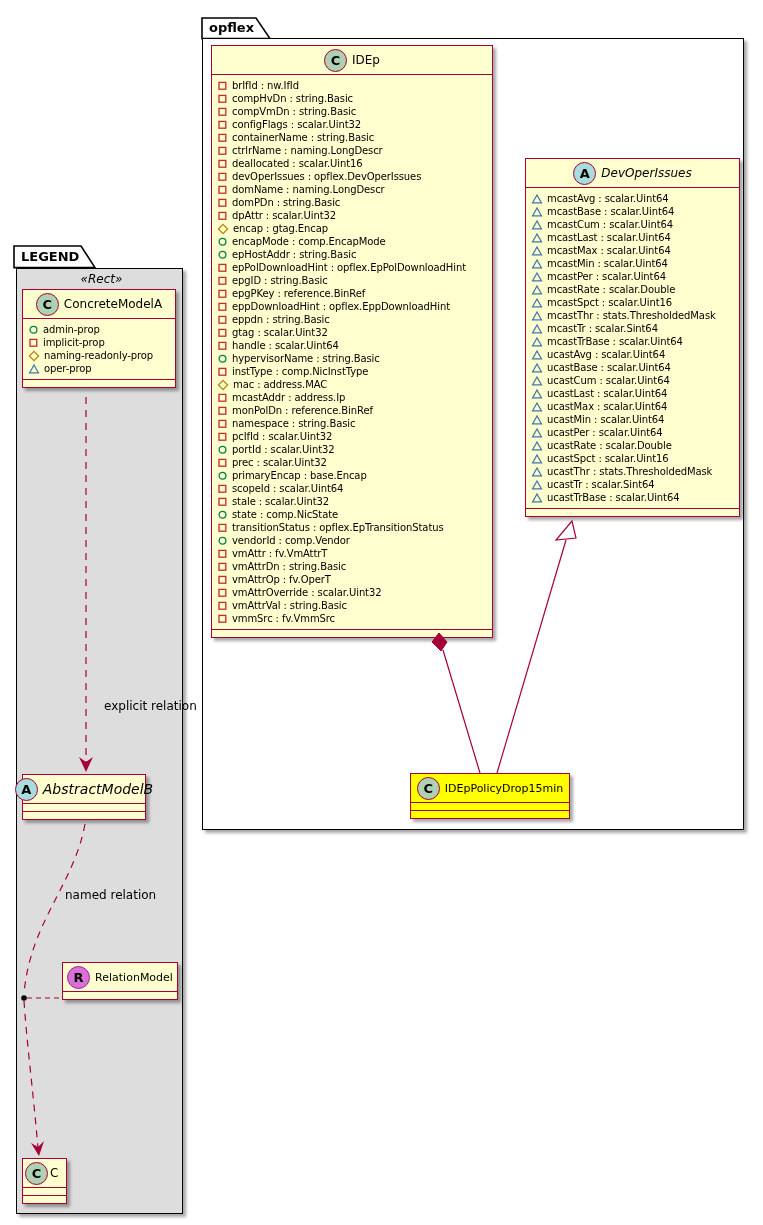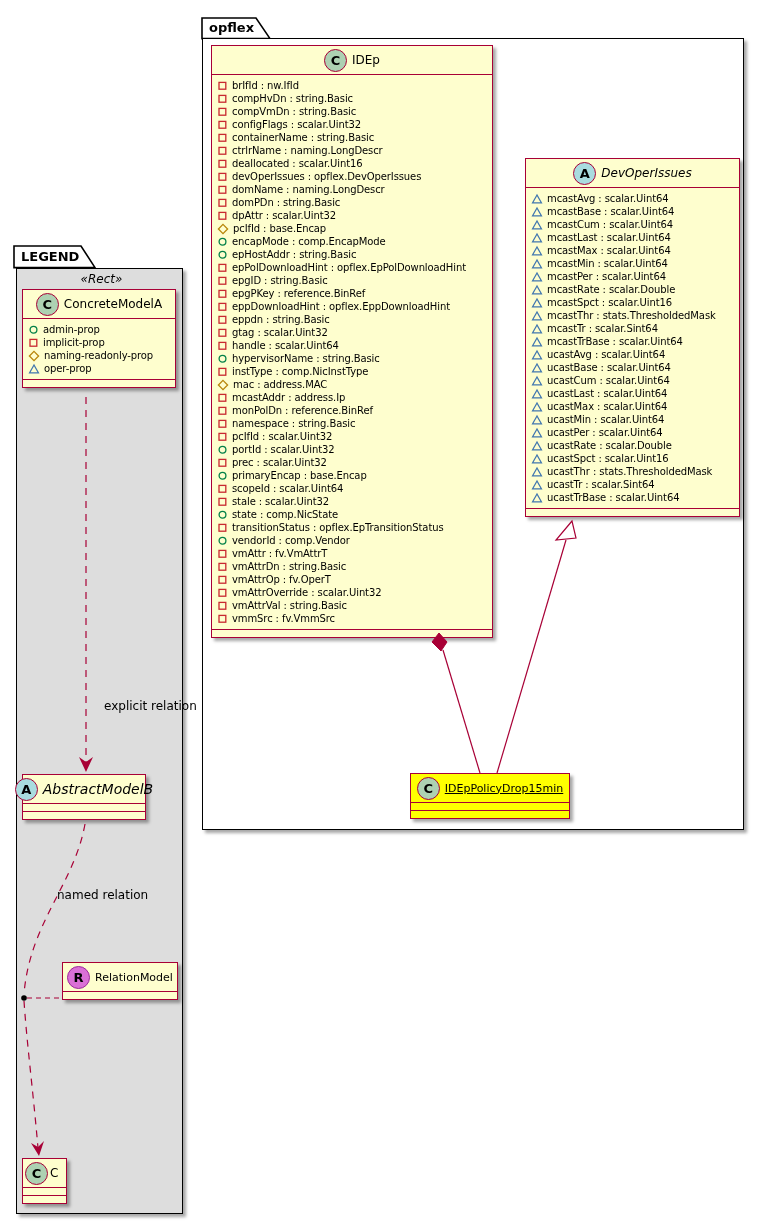--- a/index.html
+++ b/index.html
@@ -82,21 +82,21 @@
       <polygon class="diamond-filled" points="439,633 447,642 441,651 432,642"></polygon>
     </g>
 
     <g>
       <path class="edge" d="M566,540 L497,773"></path>
       <polygon class="tri-hollow" points="572,521 556,540 576,538"></polygon>
     </g>
   </svg>
 
   <div class="rel-label" style="left:104px;top:699px;">explicit relation</div>
-  <div class="rel-label" style="left:57px;top:888px;">named relation</div>
+  <div class="rel-label" style="left:65px;top:888px;">named relation</div>
 
   <div class="uml-class" style="left:211px;top:45px;width:280px;">
     <div class="cls-header">
       <span class="spot spot-c">C</span>
       <span class="cls-name">IDEp</span>
     </div>
     <div class="attrs">
         <div class="attr-row">
           <span class="attr-icon">
             <svg width="11" height="11" viewBox="0 0 11 11">
@@ -184,21 +184,21 @@
             </svg>
           </span>
           <span class="attr-text">dpAttr : scalar.Uint32</span>
         </div>
         <div class="attr-row">
           <span class="attr-icon">
             <svg width="12" height="12" viewBox="0 0 12 12">
               <path d="M6 1.4 L10.6 6 L6 10.6 L1.4 6 Z" fill="none" stroke="#B8860B" stroke-width="1.3"></path>
             </svg>
           </span>
-          <span class="attr-text">pcIfId : base.Encap</span>
+          <span class="attr-text">encap : gtag.Encap</span>
         </div>
         <div class="attr-row">
           <span class="attr-icon">
             <svg width="11" height="11" viewBox="0 0 11 11">
               <circle cx="5.5" cy="5.7" r="3.4" fill="none" stroke="#038048" stroke-width="1.3"></circle>
             </svg>
           </span>
           <span class="attr-text">encapMode : comp.EncapMode</span>
         </div>
         <div class="attr-row">
@@ -635,21 +635,21 @@
           </span>
           <span class="attr-text">ucastTrBase : scalar.Uint64</span>
         </div>
       </div>
     <div class="empty-compartment"></div>
   </div>
 
   <div class="uml-class highlight" style="left:410px;top:773px;width:158px;">
     <div class="cls-header" style="padding:2px 3px;">
       <span class="spot spot-c">C</span>
-      <span class="cls-name" style="font-size:11px;text-decoration:underline;">IDEpPolicyDrop15min</span>
+      <span class="cls-name" style="font-size:11px;">IDEpPolicyDrop15min</span>
     </div>
     <div class="empty-compartment"></div>
     <div class="empty-compartment"></div>
   </div>
 
   <div class="uml-class" style="left:22px;top:289px;width:152px;">
     <div class="cls-header">
       <span class="spot spot-c">C</span>
       <span class="cls-name">ConcreteModelA</span>
     </div>

